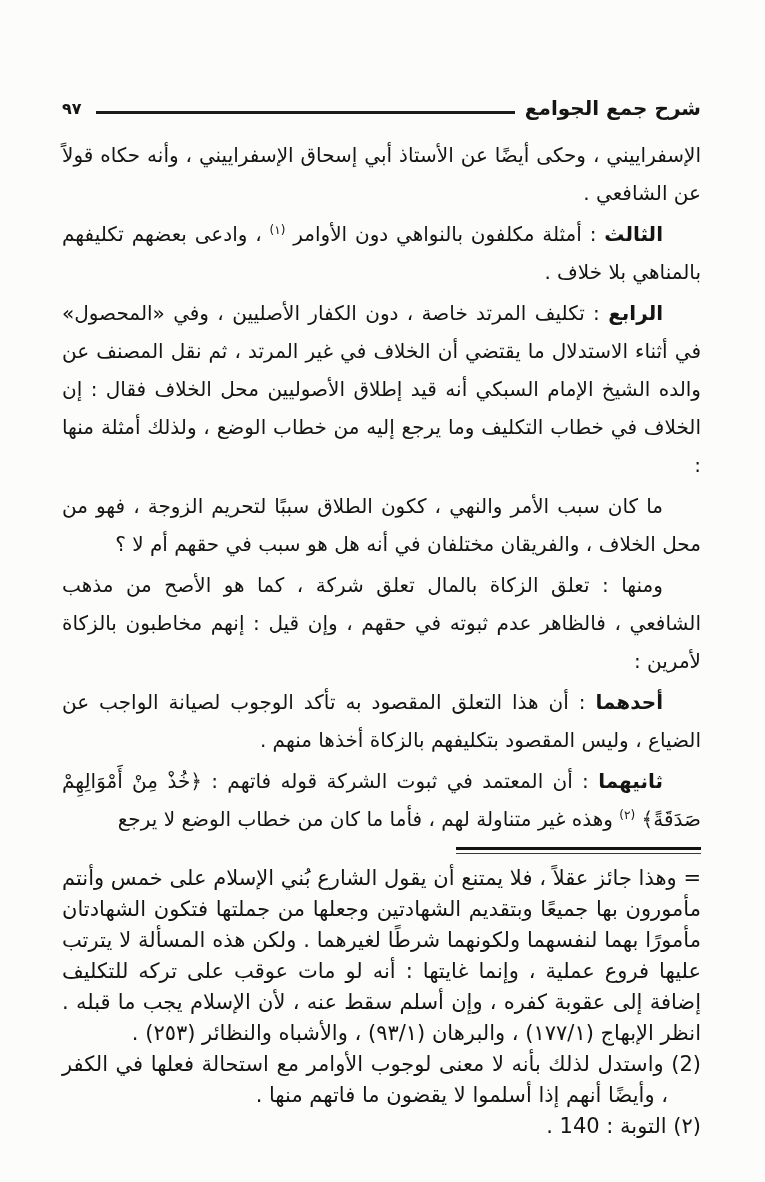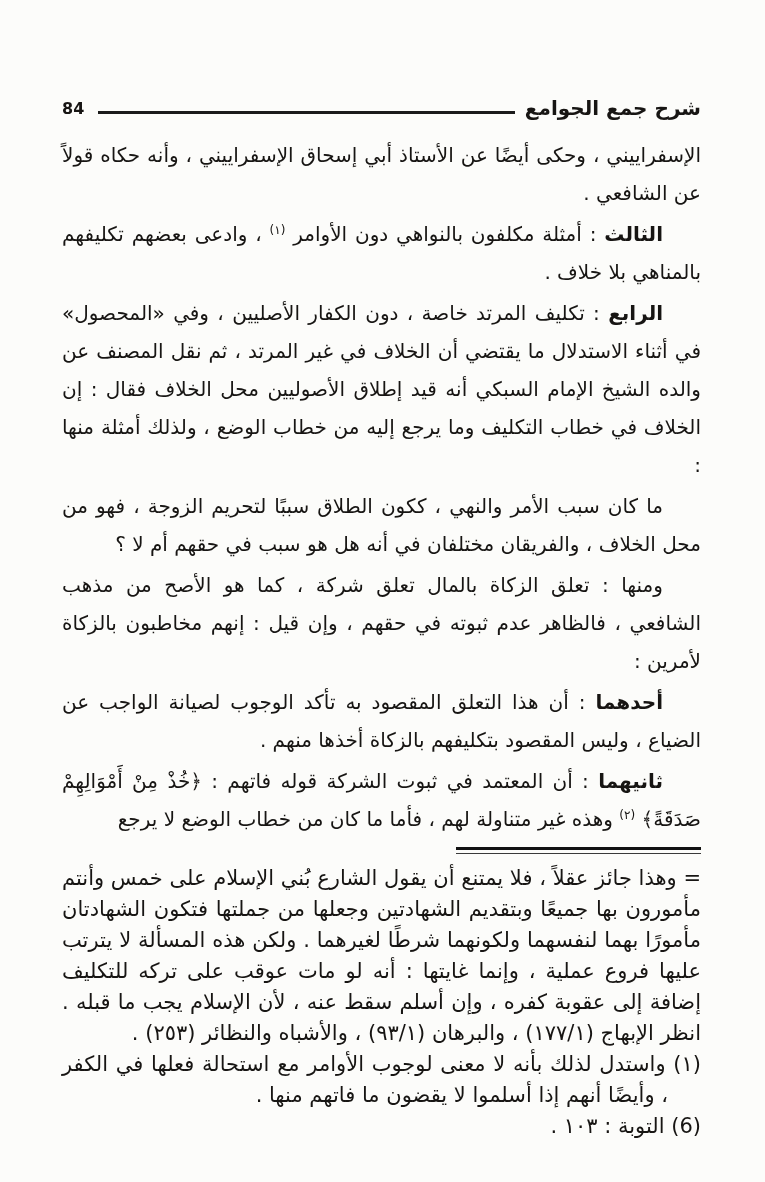--- a/index.html
+++ b/index.html
@@ -82,21 +82,21 @@
   }
 </style>
 </head>
 <body>
 
 <div class="page">
 
   <header class="page-header">
     <span class="book-title">شرح جمع الجوامع</span>
     <span class="header-rule"></span>
-    <span class="page-number">84</span>
+    <span class="page-number">٩٧</span>
   </header>
 
   <main class="body-text">
 
     <p class="para"><span>الإسفراييني ، وحكى أيضًا عن الأستاذ أبي إسحاق الإسفراييني ، وأنه حكاه قولاً عن الشافعي .</span></p>
 
     <p class="para indent"><strong class="lead">الثالث</strong><span> : أمثلة مكلفون بالنواهي دون الأوامر </span><sup class="fn-ref">(١)</sup><span> ، وادعى بعضهم تكليفهم بالمناهي بلا خلاف .</span></p>
 
     <p class="para indent"><strong class="lead">الرابع</strong><span> : تكليف المرتد خاصة ، دون الكفار الأصليين ، وفي «المحصول» في أثناء الاستدلال ما يقتضي أن الخلاف في غير المرتد ، ثم نقل المصنف عن والده الشيخ الإمام السبكي أنه قيد إطلاق الأصوليين محل الخلاف فقال : إن الخلاف في خطاب التكليف وما يرجع إليه من خطاب الوضع ، ولذلك أمثلة منها :</span></p>
 
@@ -107,17 +107,17 @@
     <p class="para indent"><strong class="lead">أحدهما</strong><span> : أن هذا التعلق المقصود به تأكد الوجوب لصيانة الواجب عن الضياع ، وليس المقصود بتكليفهم بالزكاة أخذها منهم .</span></p>
 
     <p class="para indent"><strong class="lead">ثانيهما</strong><span> : أن المعتمد في ثبوت الشركة قوله فاتهم : </span><span class="quran">﴿خُذْ مِنْ أَمْوَالِهِمْ صَدَقَةً﴾</span> <sup class="fn-ref">(٢)</sup><span> وهذه غير متناولة لهم ، فأما ما كان من خطاب الوضع لا يرجع</span></p>
 
   </main>
 
   <div class="fn-divider"></div>
 
   <footer class="footnotes">
     <p class="fn fn-cont">= وهذا جائز عقلاً ، فلا يمتنع أن يقول الشارع بُني الإسلام على خمس وأنتم مأمورون بها جميعًا وبتقديم الشهادتين وجعلها من جملتها فتكون الشهادتان مأمورًا بهما لنفسهما ولكونهما شرطًا لغيرهما . ولكن هذه المسألة لا يترتب عليها فروع عملية ، وإنما غايتها : أنه لو مات عوقب على تركه للتكليف إضافة إلى عقوبة كفره ، وإن أسلم سقط عنه ، لأن الإسلام يجب ما قبله . انظر الإبهاج (١٧٧/١) ، والبرهان (٩٣/١) ، والأشباه والنظائر (٢٥٣) .</p>
-    <p class="fn fn-item">(١) واستدل لذلك بأنه لا معنى لوجوب الأوامر مع استحالة فعلها في الكفر ، وأيضًا أنهم إذا أسلموا لا يقضون ما فاتهم منها .</p>
-    <p class="fn fn-item">(6) التوبة : ١٠٣ .</p>
+    <p class="fn fn-item">(2) واستدل لذلك بأنه لا معنى لوجوب الأوامر مع استحالة فعلها في الكفر ، وأيضًا أنهم إذا أسلموا لا يقضون ما فاتهم منها .</p>
+    <p class="fn fn-item">(٢) التوبة : 140 .</p>
   </footer>
 
 </div>
 
 </body></html>

